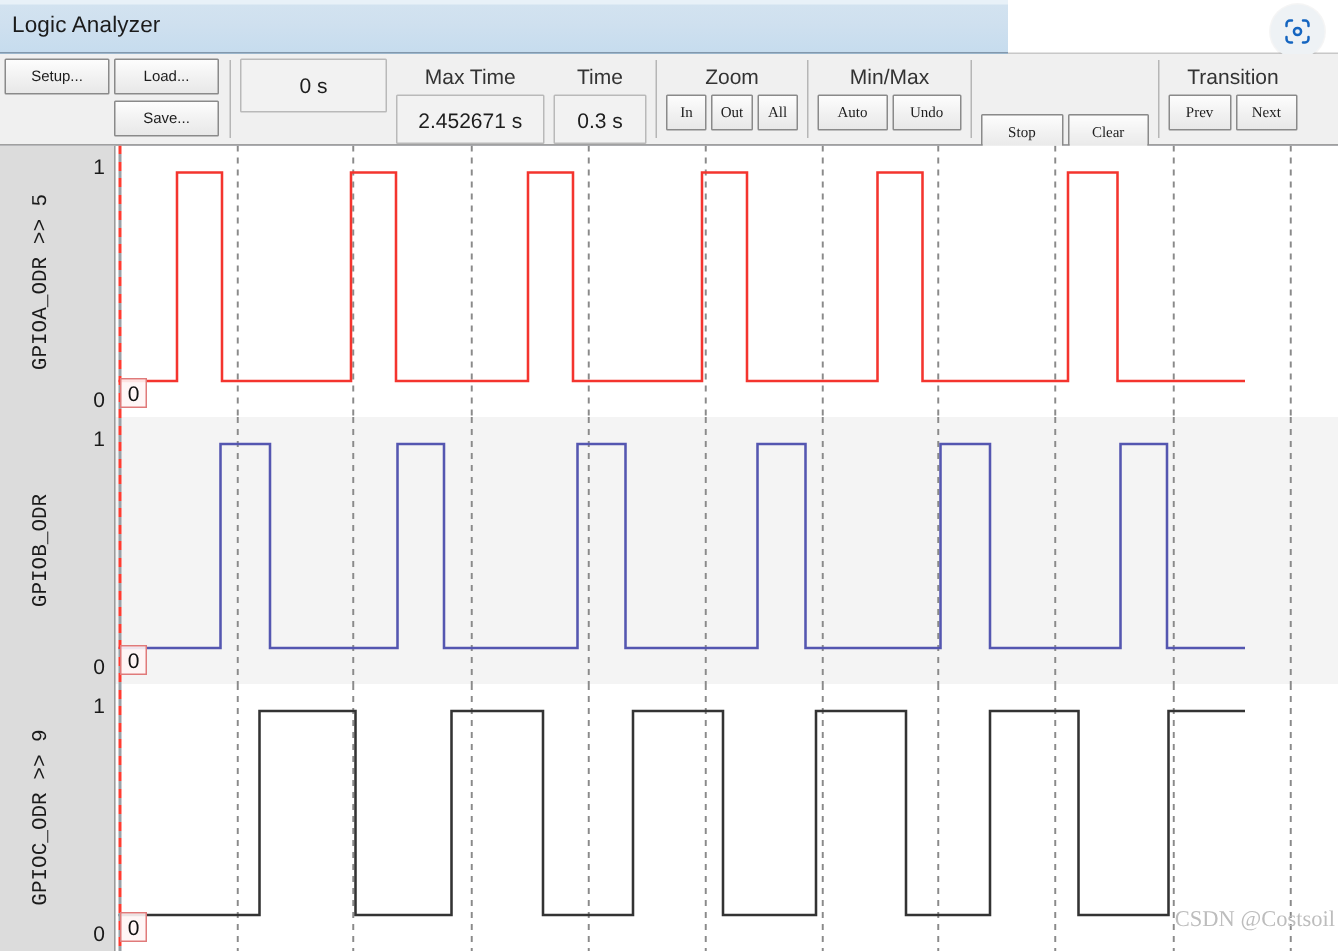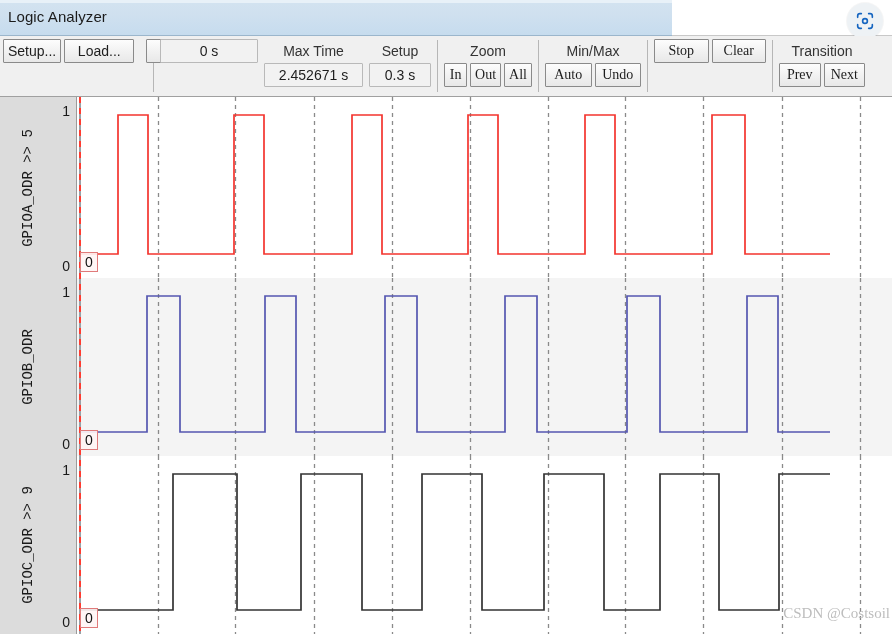--- a/index.html
+++ b/index.html
@@ -100,60 +100,60 @@
     white-space: nowrap;
     user-select: none;
   }
   .btn {
     display: inline-flex;
     align-items: center;
     justify-content: center;
     background: linear-gradient(to bottom, #fdfdfd 0%, #f2f2f2 50%, #e8e8e8 100%);
     border: 1px solid #8a8a8a;
     border-radius: 1px;
-    font-size: 14px;
+    font-size: 10px;
     color: #1d1d1d;
     height: 24px;
     box-sizing: border-box;
     cursor: pointer;
     white-space: nowrap;
     padding: 0 4px;
   }
   .field {
     display: flex;
     align-items: center;
     justify-content: center;
     background: #f2f2f2;
     border: 1px solid #b9b9b9;
     border-radius: 1px;
     font-size: 14px;
     color: #1d1d1d;
-    height: 24px;
+    height: 36px;
     box-sizing: border-box;
     white-space: nowrap;
   }
   .row2 { display: flex; gap: 3px; font-family: Liberation Serif, serif; }
 
   
   #grp-setup { width: 150px; flex-direction: row; align-items: flex-start; gap: 3px; }
   #btn-setup { width: 70px; height: 24px; }
-  #setup-stack { display: flex; flex-direction: row; gap: 12px; }
+  #setup-stack { display: flex; flex-direction: column; gap: 4px; }
   #btn-load, #btn-save { width: 70px; }
 
   #grp-mintime { width: 104px; }
   #grp-maxtime { width: 105px; }
   #grp-grid { width: 68px; }
   #fld-mintime, #fld-maxtime, #fld-grid { width: 100%; }
 
   #grp-zoom { width: 94px; }
   #zoom-row .btn { flex: 1; }
   #grp-minmax { width: 102px; }
   #minmax-row .btn { flex: 1; }
   #grp-update { width: 118px; }
-  #update-row .btn { flex: 1; }
+  #update-row .btn { flex: 1; margin-top: 37px; }
   #grp-transition { width: 92px; }
   #transition-row .btn { flex: 1; }
 
   
   #plot {
     position: absolute;
     left: 0; top: 97px;
     width: 892px;
     height: 537px;
     overflow: hidden;
@@ -284,21 +284,21 @@
     <div class="tb-group" id="grp-mintime">
       <div class="field" id="fld-mintime">0 s</div>
     </div>
 
     <div class="tb-group" id="grp-maxtime">
       <div class="tb-label">Max Time</div>
       <div class="field" id="fld-maxtime">2.452671 s</div>
     </div>
 
     <div class="tb-group" id="grp-grid">
-      <div class="tb-label">Setup</div>
+      <div class="tb-label">Time</div>
       <div class="field" id="fld-grid">0.3 s</div>
     </div>
 
     <div class="tb-sep"></div>
 
     <div class="tb-group" id="grp-zoom">
       <div class="tb-label">Zoom</div>
       <div class="row2" id="zoom-row">
         <div class="btn">In</div>
         <div class="btn">Out</div>

